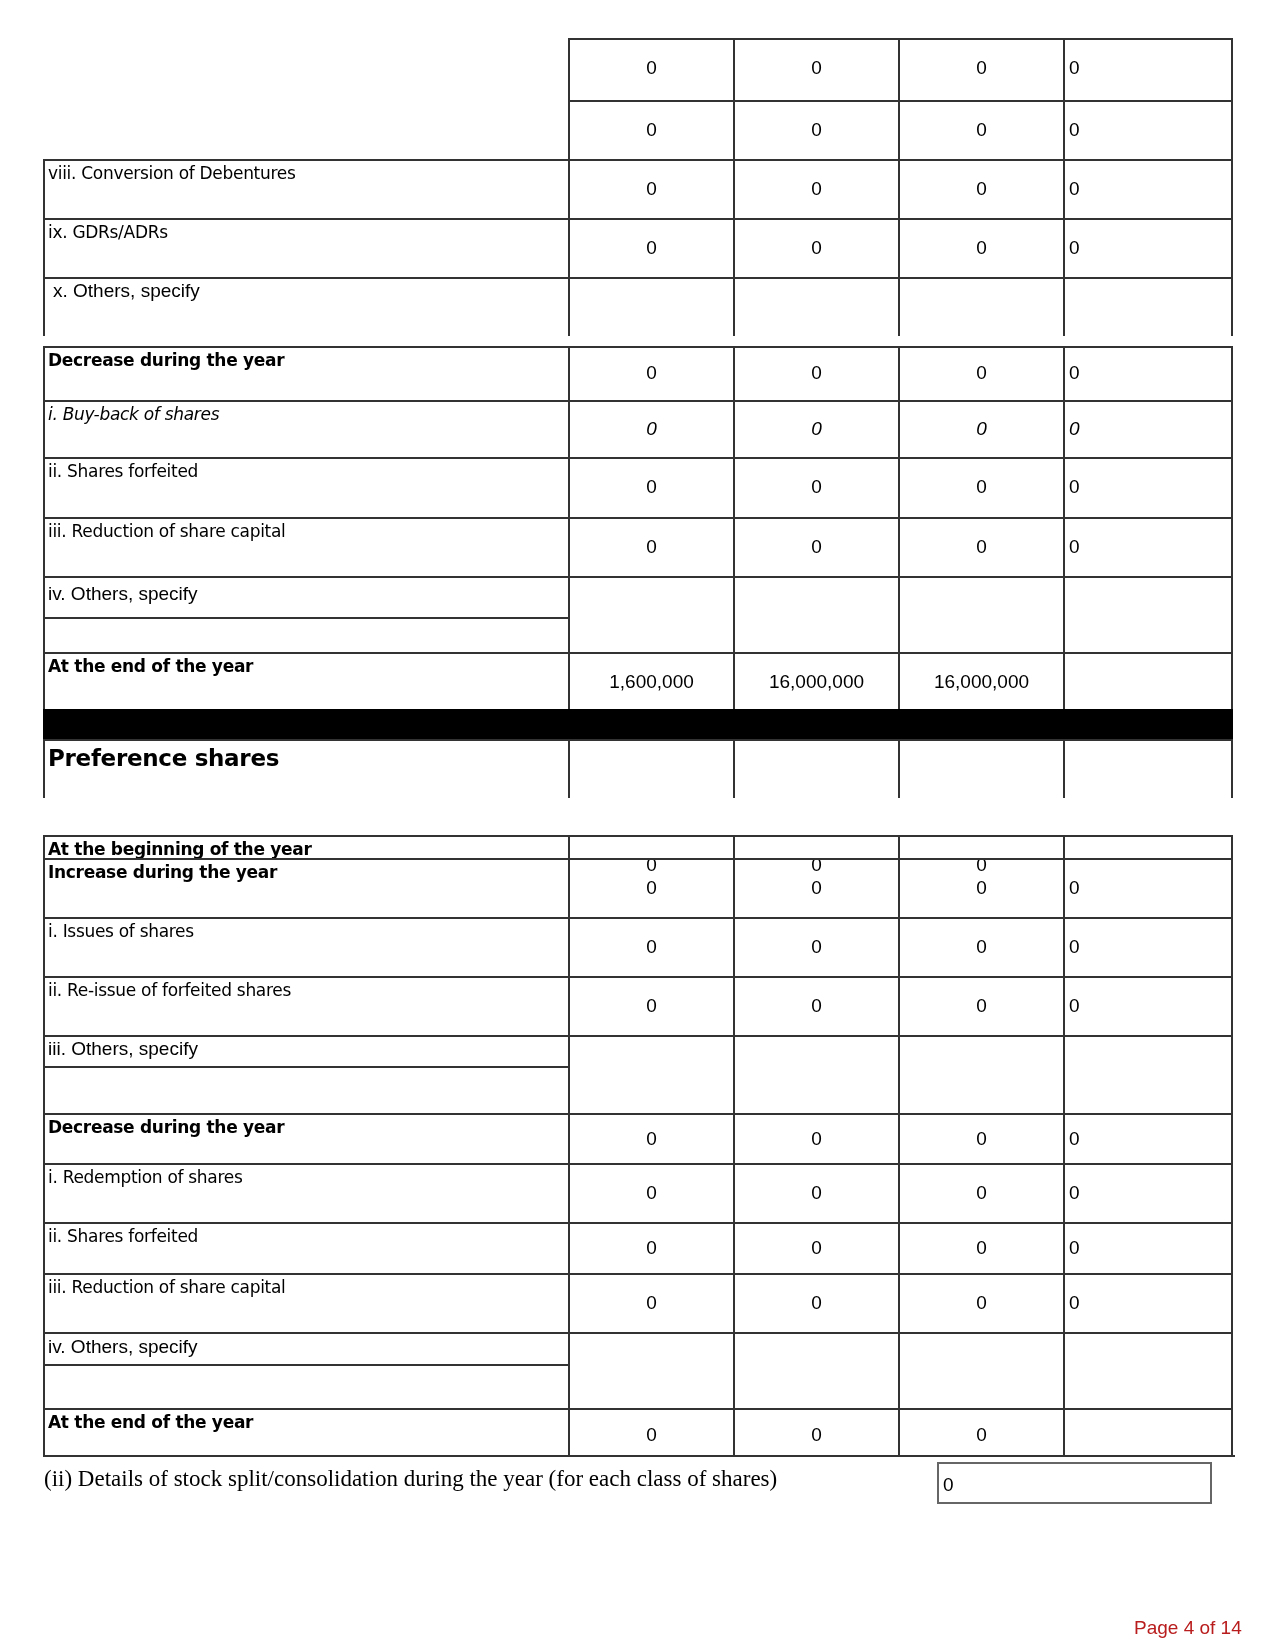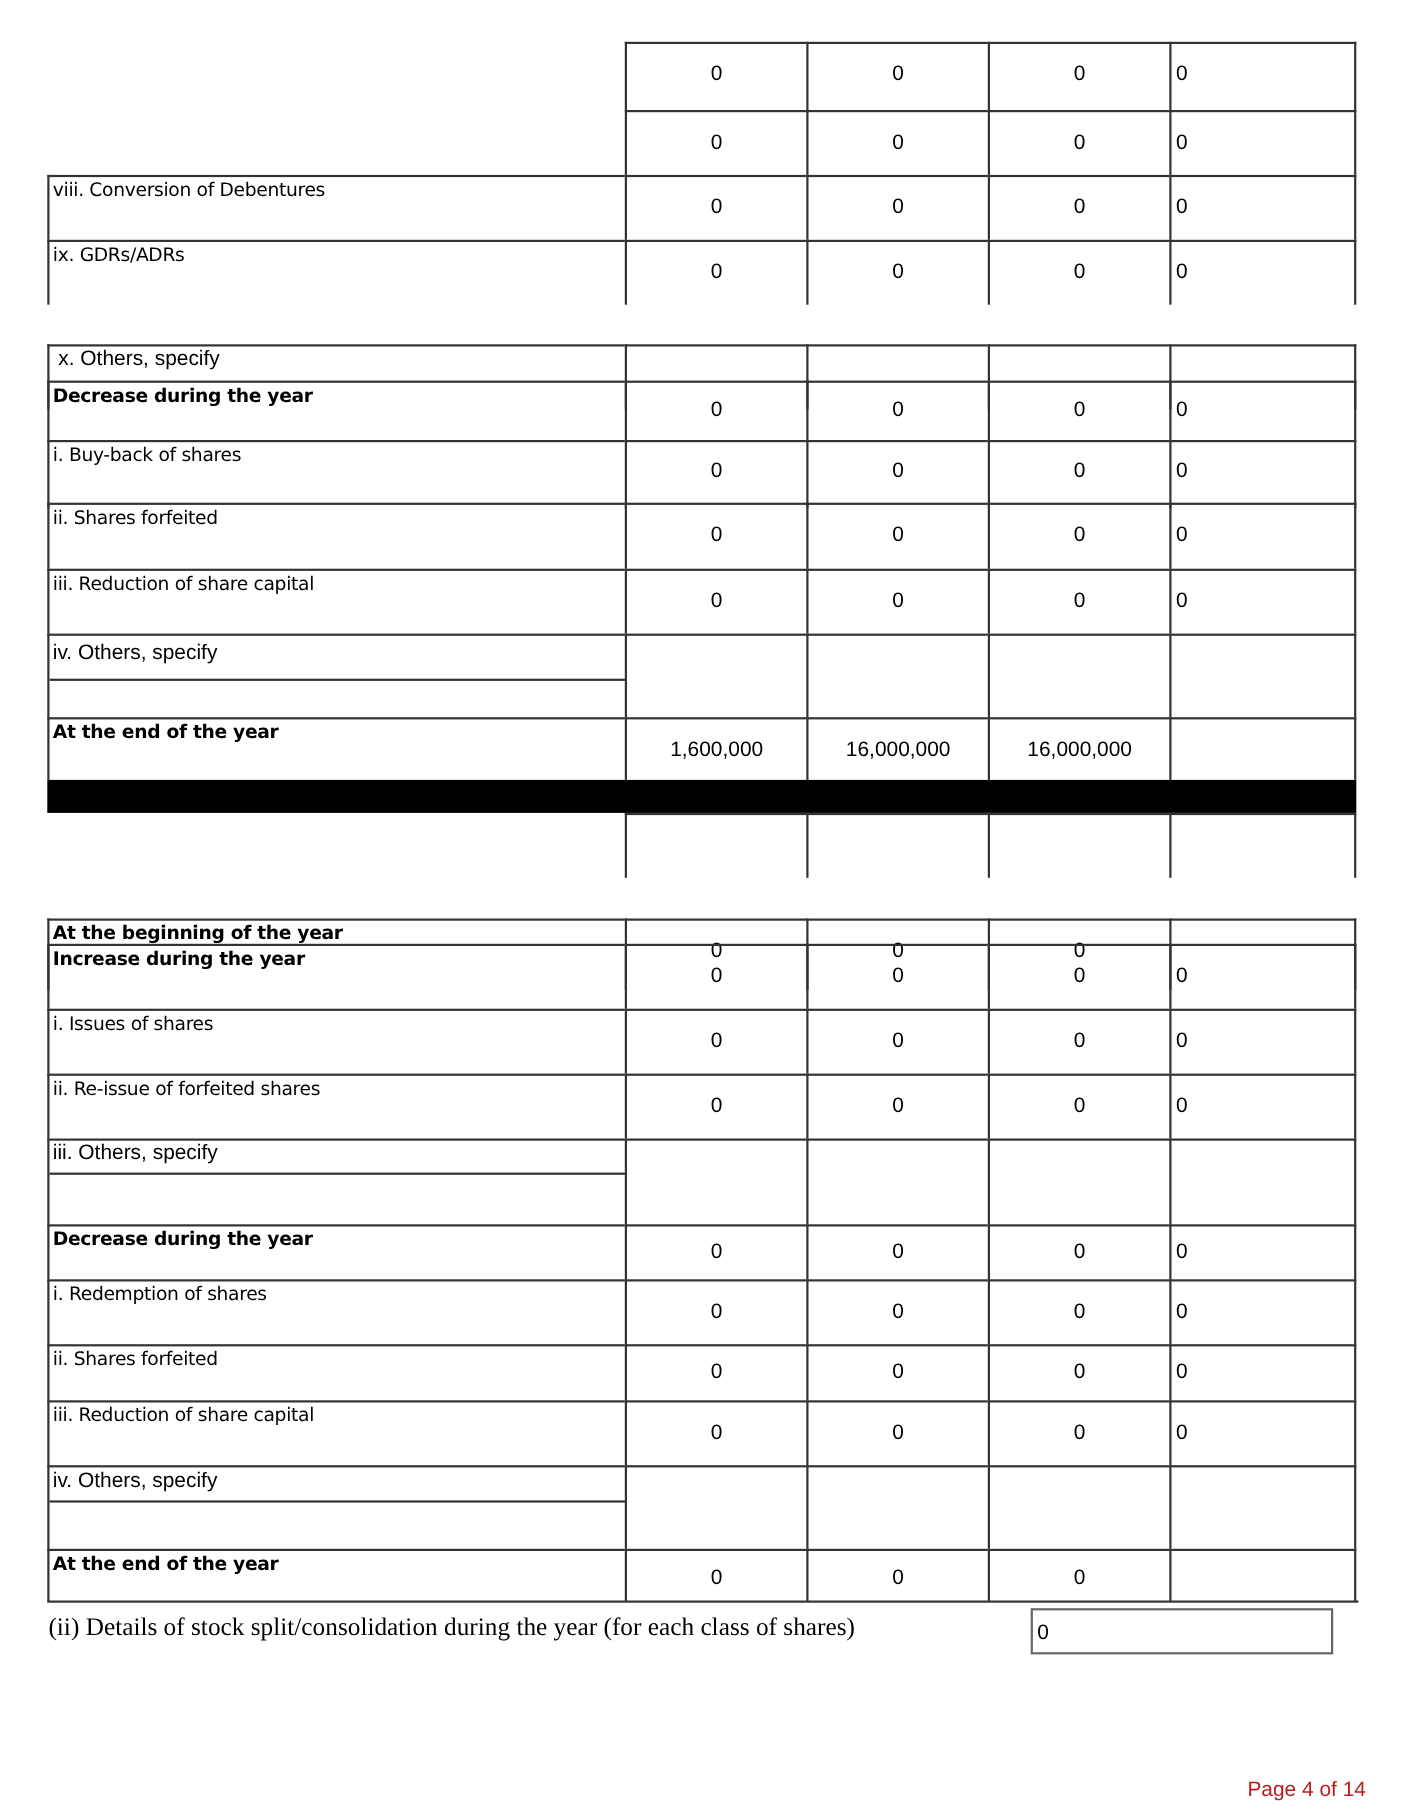--- a/index.html
+++ b/index.html
@@ -94,21 +94,21 @@
     <div class="cell c2">
         <span class="num" style="top:17px">0</span>
       </div>
     <div class="cell c3">
         <span class="num" style="top:17px">0</span>
       </div>
     <div class="cell c4">
         <span class="numl" style="top:17px">0</span>
       </div>
   </div>
-  <div class="row" style="top:277px;height:59px;margin-top:36px;">
+  <div class="row" style="top:277px;height:59px;">
     <div class="cell c0">
         <span class="lbl arial" style="left:8px;top:1px">x. Others, specify</span>
       </div>
     <div class="cell c1"></div>
     <div class="cell c2"></div>
     <div class="cell c3"></div>
     <div class="cell c4"></div>
   </div>
   <div class="row" style="top:346px;height:54px;">
     <div class="cell c0">
@@ -120,21 +120,21 @@
     <div class="cell c2">
         <span class="num" style="top:14px">0</span>
       </div>
     <div class="cell c3">
         <span class="num" style="top:14px">0</span>
       </div>
     <div class="cell c4">
         <span class="numl" style="top:14px">0</span>
       </div>
   </div>
-  <div class="row" style="top:400px;height:62px;">
+  <div class="row" style="top:400px;height:62px;font-style:italic;">
     <div class="cell c0">
         <span class="lbl">i. Buy-back of shares</span>
       </div>
     <div class="cell c1">
         <span class="num" style="top:16px">0</span>
       </div>
     <div class="cell c2">
         <span class="num" style="top:16px">0</span>
       </div>
     <div class="cell c3">
@@ -202,20 +202,23 @@
         <span class="num" style="top:17px">16,000,000</span>
       </div>
     <div class="cell c4">
         <span class="numl" style="top:17px"></span>
       </div>
   </div>
 
   <div class="blackbar"></div>
 
   <div class="row" style="top:739px;height:59px;">
+    <div class="cell c0">
+        <span class="lbl bold big">Preference shares</span>
+      </div>
     <div class="cell c1"></div>
       <div class="cell c2"></div>
       <div class="cell c3"></div>
       <div class="cell c4"></div>
   </div>
   <div class="row" style="top:835px;height:65px;">
     <div class="cell c0">
         <span class="lbl bold">At the beginning of the year</span>
       </div>
     <div class="cell c1">

